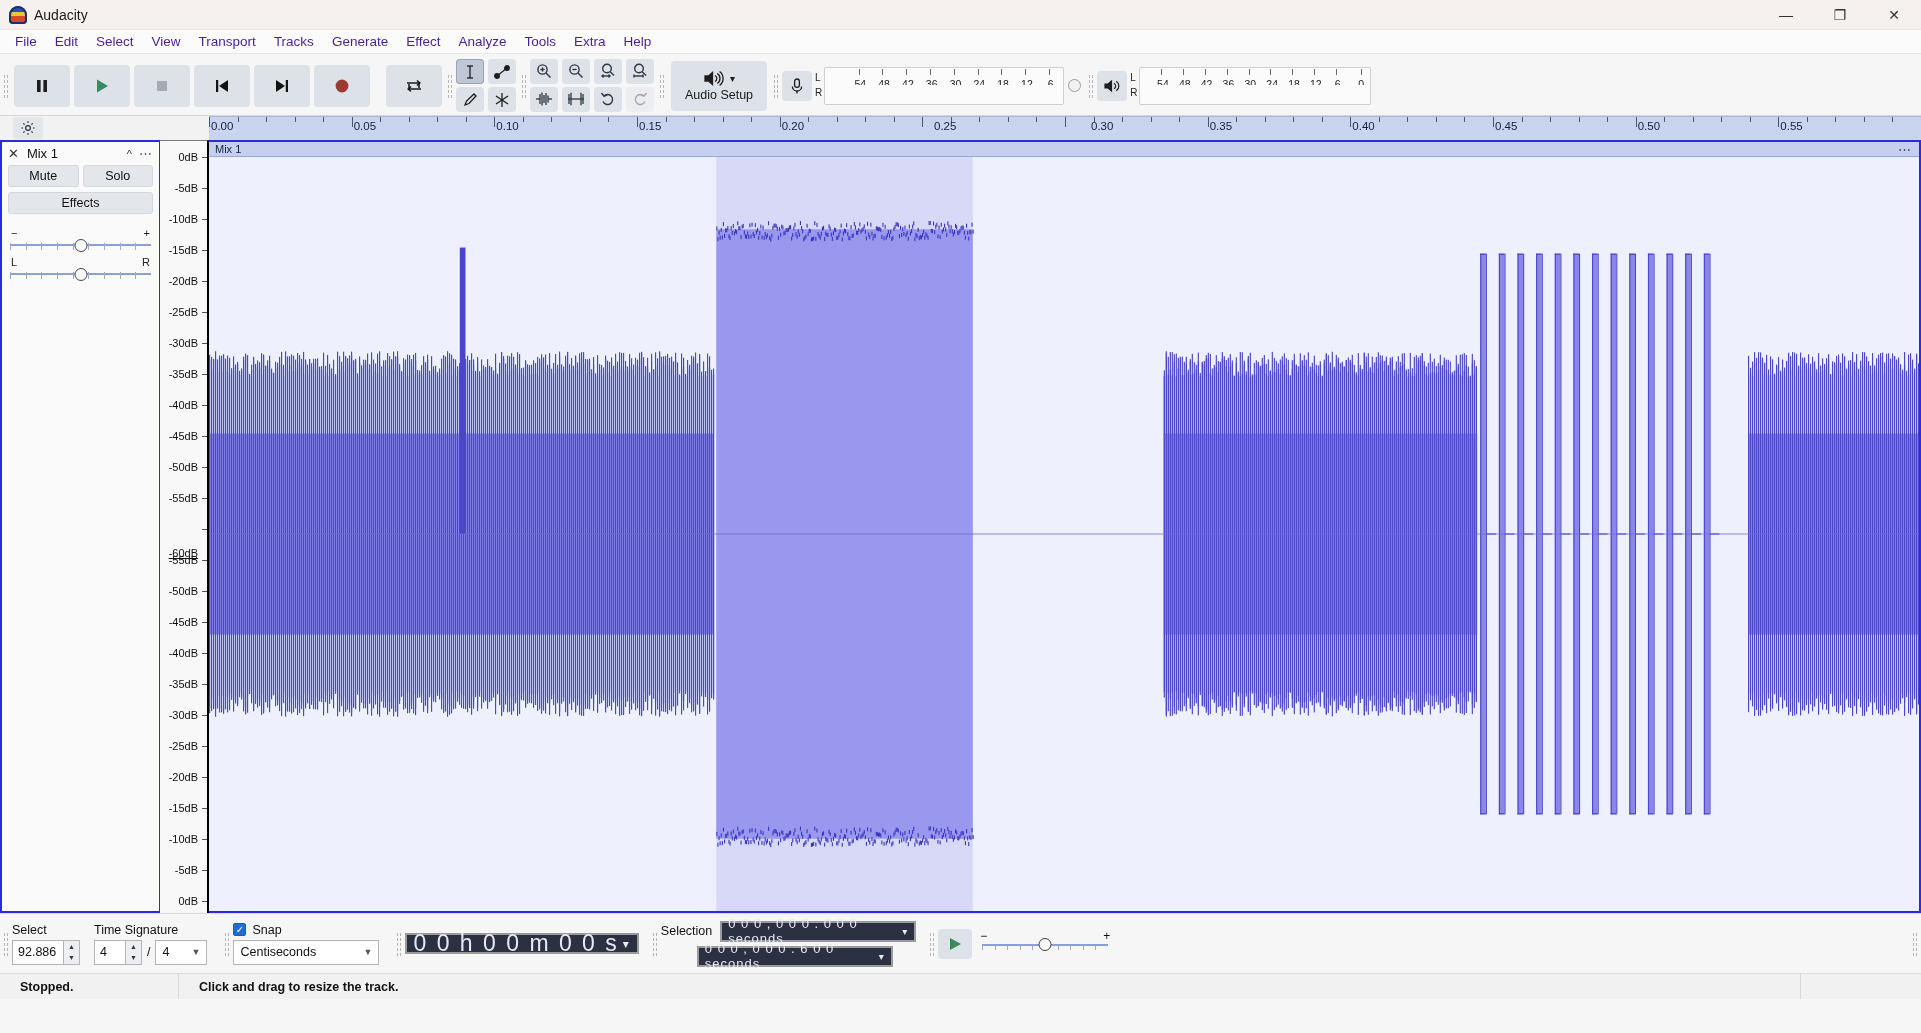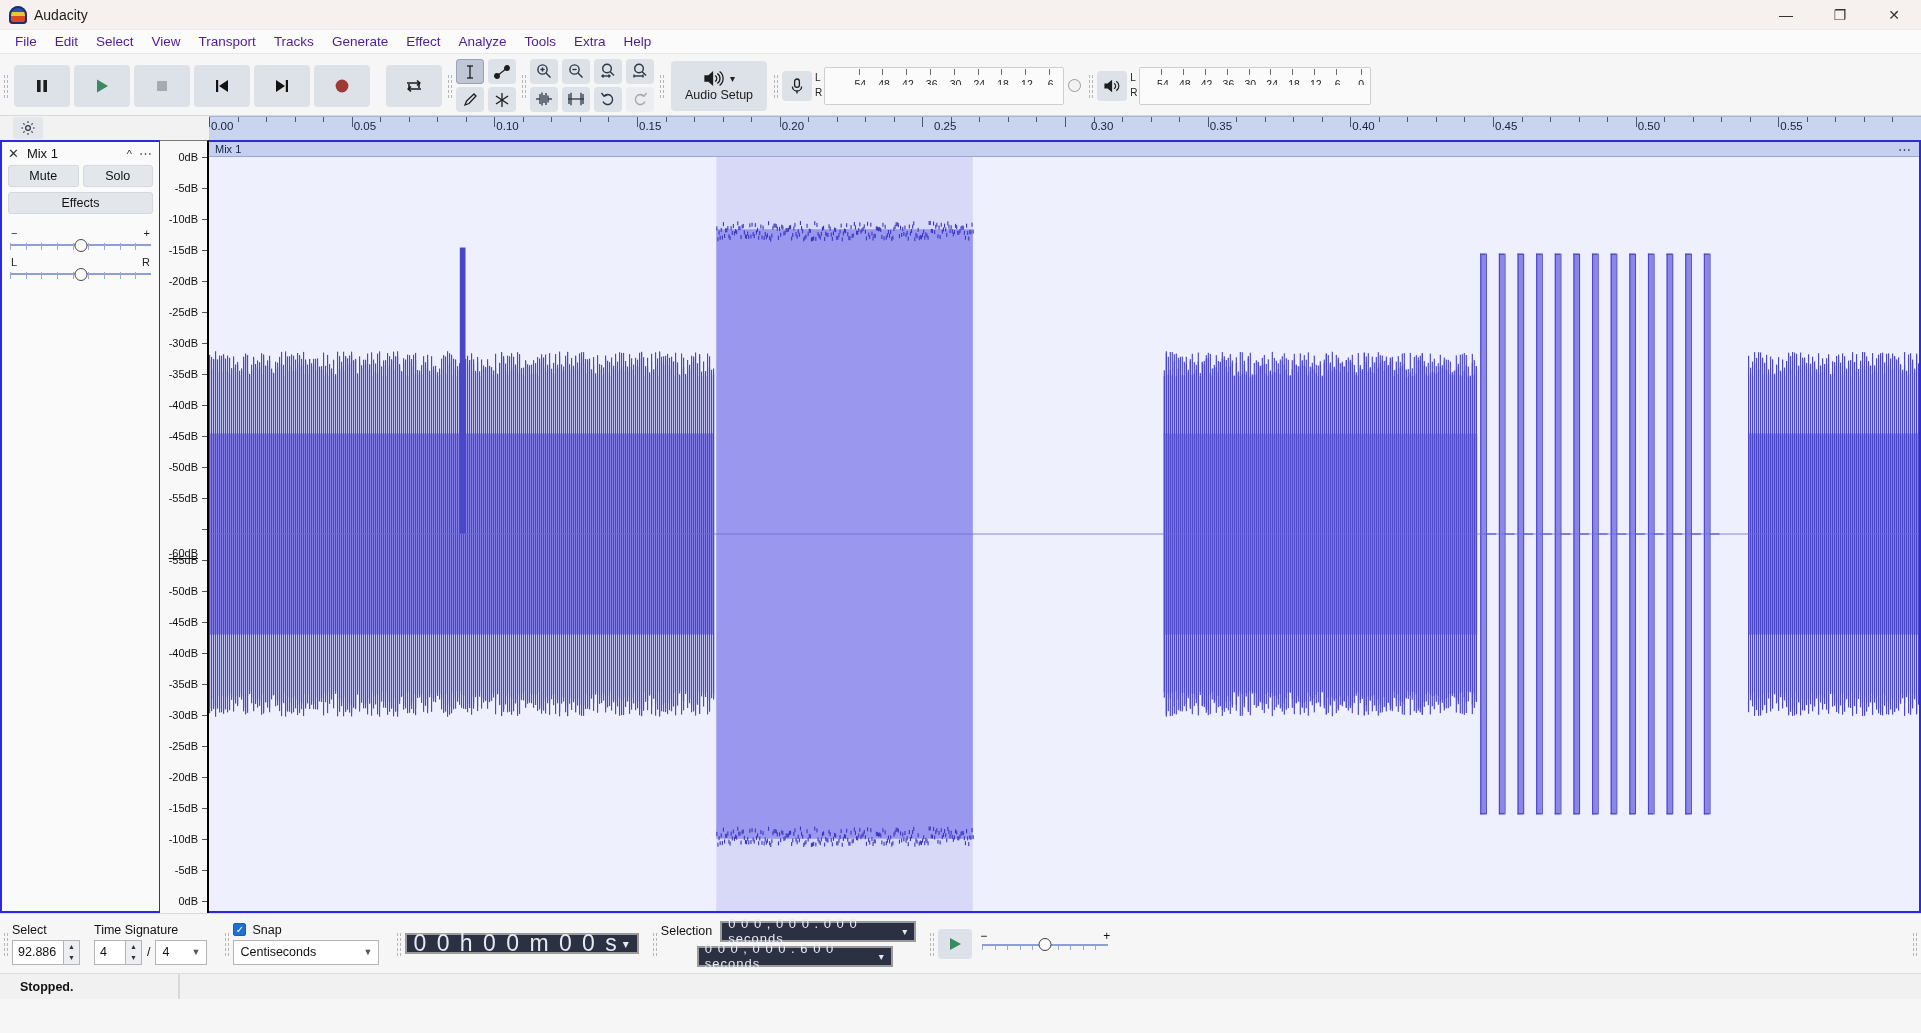--- a/index.html
+++ b/index.html
@@ -2400,15 +2400,16 @@
     </div>
   </div>
   <div class="grabber" style="margin-left:auto">
       <i></i>
     </div>
 </div>
 
 <div class="statusbar">
   <div class="cell" style="width:178px">Stopped.</div>
   <div class="sep"></div>
+  <div class="cell grow">Click and drag to resize the track.</div>
   <div class="sep"></div>
   <div class="cell" style="width:120px"></div>
 </div>
 
 </body></html>

